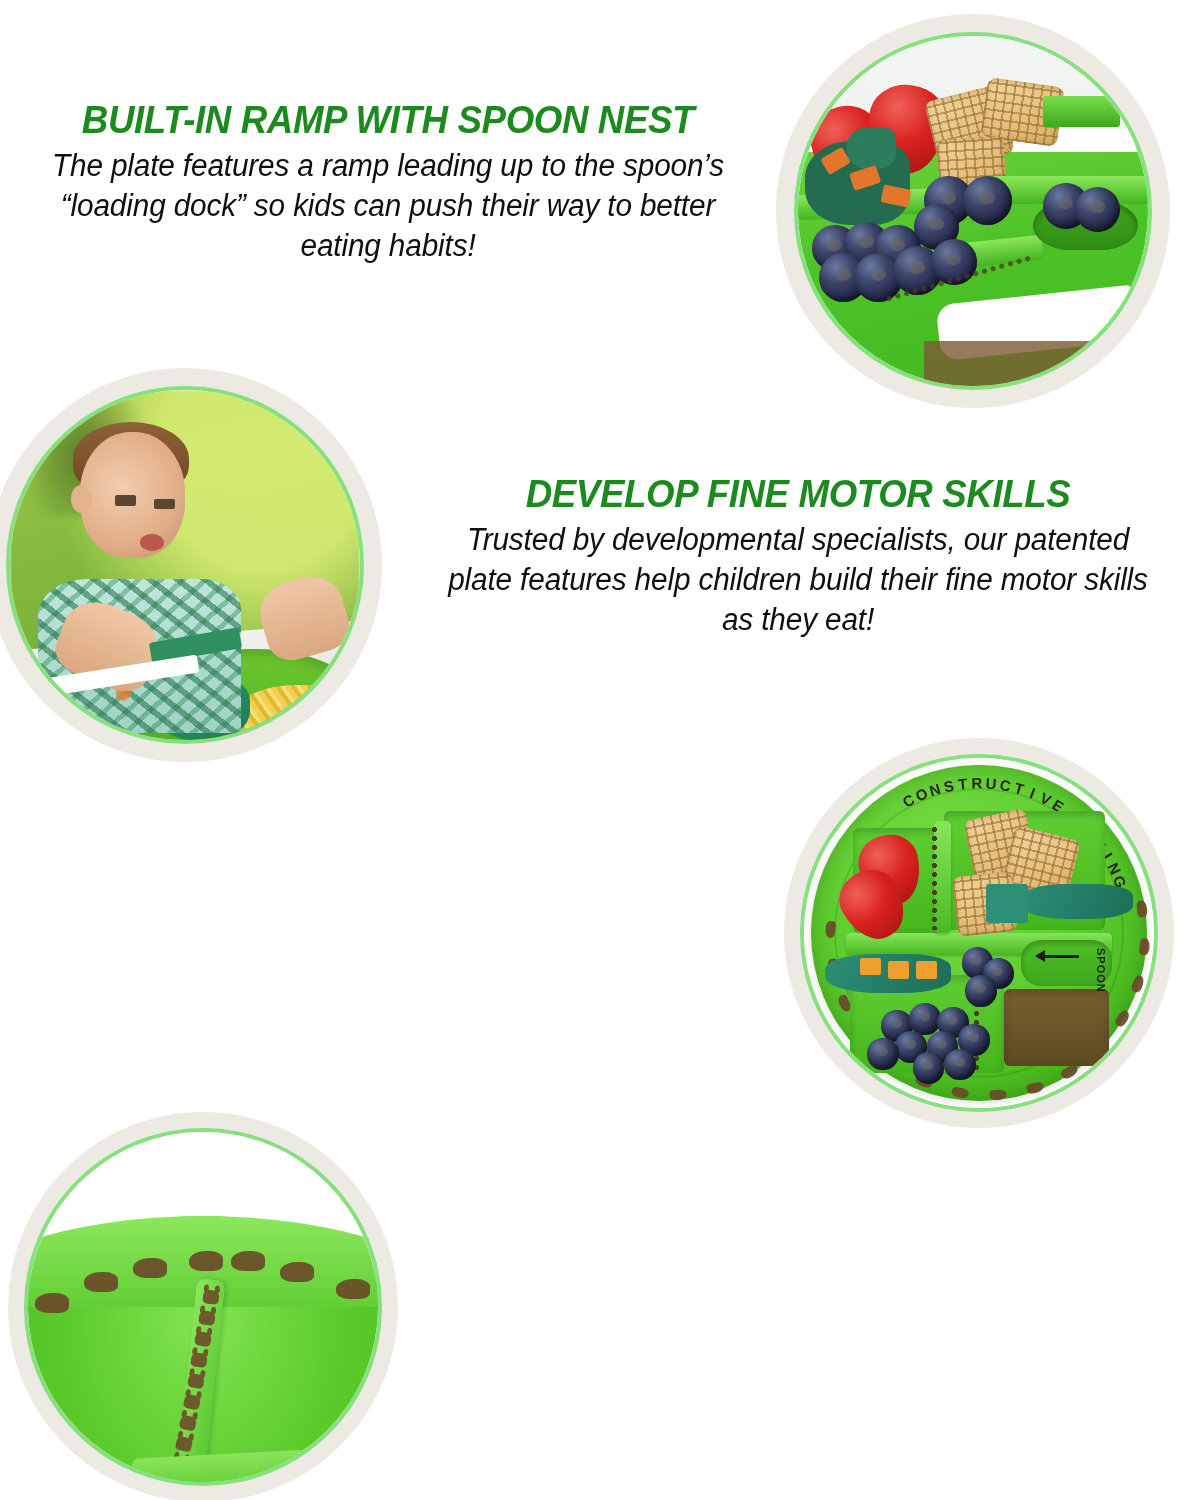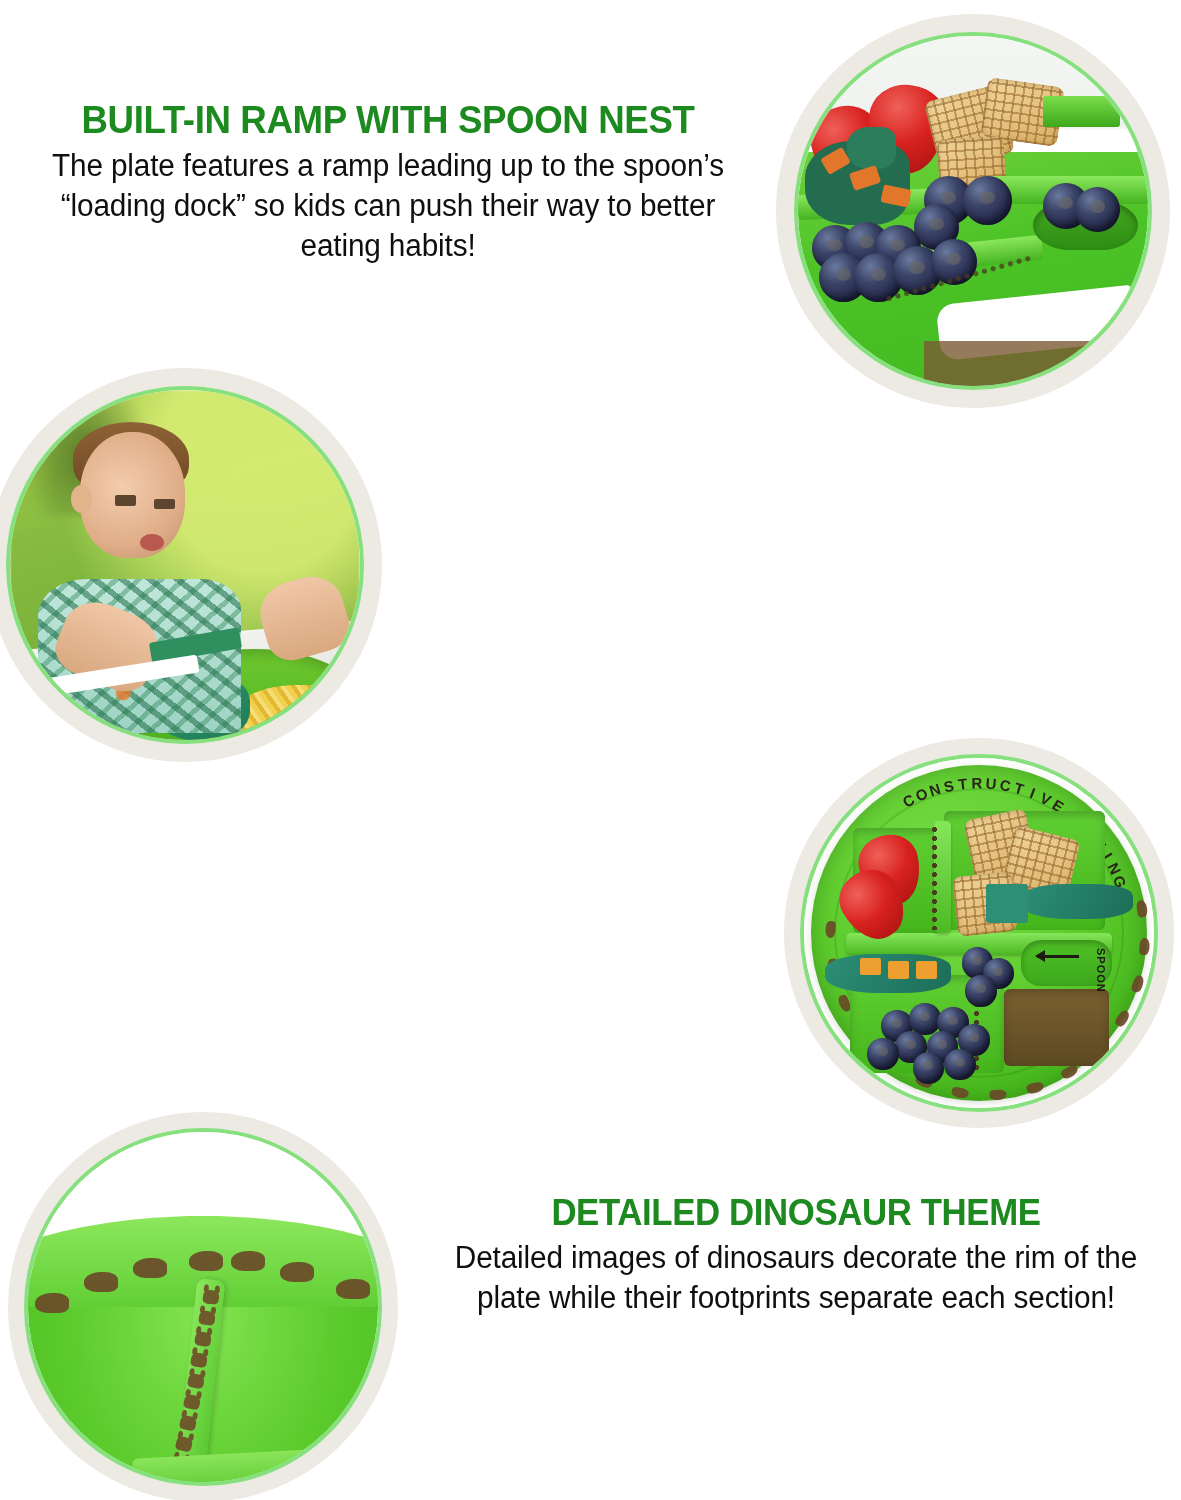--- a/index.html
+++ b/index.html
@@ -14,21 +14,21 @@
   }
   #page {
     position: relative;
     width: 1181px;
     height: 1500px;
     background: #ffffff;
     overflow: hidden;
   }
 
   
-  .feature-text { position: absolute; }
+  .feature-text { position: absolute; font-style: italic; }
   .feature-heading {
     font-family: "Liberation Sans", sans-serif;
     font-weight: bold;
     color: #1d8a1f;
     font-size: 39px;
     line-height: 1.02;
     letter-spacing: -0.4px;
     text-align: center;
     white-space: nowrap;
     margin: 0 0 6px 0;
@@ -284,20 +284,24 @@
         <div style="position:absolute;left:37%;top:41%;width:7%;height:5%;background:#b8584f;border-radius:50%;"></div>
         <div class="s2-shirt"></div>
         <div class="s2-arm" style="left:14%; top:62%; width:28%; height:22%; transform:rotate(22deg);"></div>
         <div class="s2-arm" style="right:4%; top:54%; width:24%; height:22%; transform:rotate(-16deg);"></div>
         <div class="s2-fork" style="left:40%;top:70%;width:26%;height:6%;transform:rotate(-10deg);"></div>
         <div style="position:absolute;left:8%;bottom:16%;width:46%;height:5%;background:#ffffff;transform:rotate(-9deg);border-radius:3px;"></div>
       </div>
     </div>
   </div>
 
+  <div class="feature-text" id="text-motor">
+    <h2 class="feature-heading">DEVELOP FINE MOTOR SKILLS</h2>
+    <p class="feature-body">Trusted by developmental specialists, our patented plate features help children build their fine motor skills as they eat!</p>
+  </div>
 
 
   <div class="photo-circle" id="circle-plate">
     <div class="photo-inner">
       <div class="scene">
         <div class="s3-wrap"></div>
         <div class="s3-plate"></div>
         <div class="s3-rim"></div>
 
         <div class="s3-brandtext" id="brand-arc">
@@ -408,18 +412,14 @@
             <div class="footprint" style="left: 44.5%; top: 75%; transform: rotate(11deg);"></div>
             <div class="footprint" style="left: 43.4%; top: 81%; transform: rotate(12deg);"></div>
             <div class="footprint" style="left: 42.3%; top: 87%; transform: rotate(13deg);"></div>
             <div class="footprint" style="left: 41.2%; top: 93%; transform: rotate(14deg);"></div>
           </div>
         <div class="s4-ledge"></div>
       </div>
     </div>
   </div>
 
-  <div class="feature-text" id="text-dino">
-    <h2 class="feature-heading">DETAILED DINOSAUR THEME</h2>
-    <p class="feature-body">Detailed images of dinosaurs decorate the rim of the plate while their footprints separate each section!</p>
-  </div>
 
 </div>
 
 </body></html>

